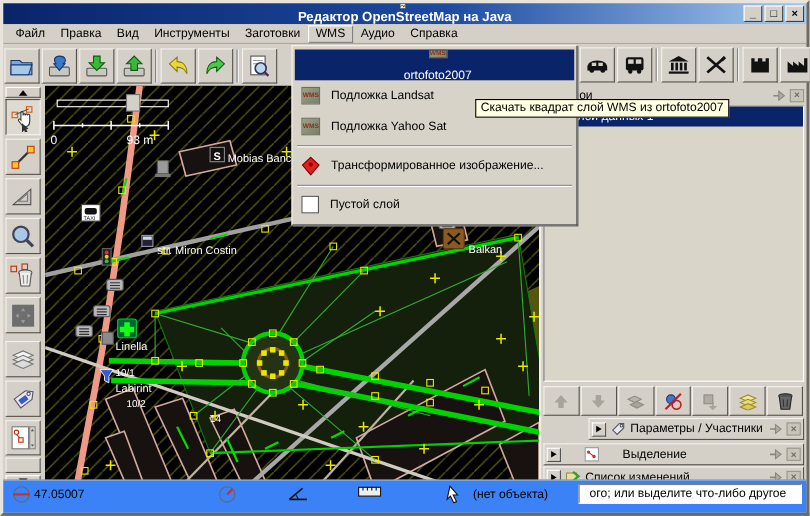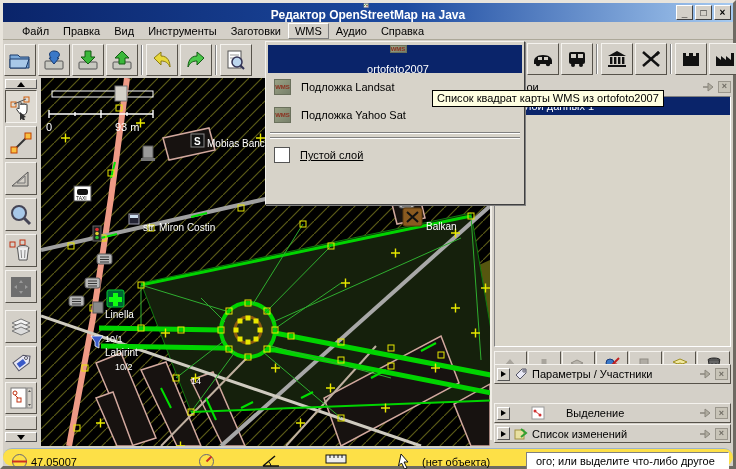--- a/index.html
+++ b/index.html
@@ -14,21 +14,21 @@
               display:flex; align-items:center; padding:0 3px;flex-direction:column; }
   .title-icon { width:15px; height:14px; margin-right:4px; }
   .title-text { color:#fff; font-weight:bold; font-size:12px; white-space:nowrap; }
   .winbtns { position:absolute; right:2px; top:2px; display:flex; gap:2px; }
   .winbtn { width:17px; height:15px; background:#d4d0c8; border:1px solid;
             border-color:#fff #404040 #404040 #fff; font-size:10px; font-weight:bold;
             display:flex; align-items:center; justify-content:center; line-height:1; }
 
   
   .menubar { position:absolute; left:0; top:19px; right:0; height:18px; background:#d4d0c8;
-             display:flex; align-items:center; padding-left:12px; border-bottom:1px solid #aca899;}
+             display:flex; align-items:center; padding-left:4px; border-bottom:1px solid #aca899;}
   .menu-item { padding:2px 7px; white-space:nowrap; }
   .menu-item.raised { border:1px solid; border-color:#fff #808080 #808080 #fff; padding:1px 6px; }
 
   
   .toolbar { position:absolute; left:0; top:38px; right:0; height:37px; background:#d4d0c8;
              display:flex; align-items:center; }
   .tbtn { width:32px; height:32px; margin:0 1px; background:#d4d0c8; border:1px solid;
           border-color:#f4f2ee #56524a #56524a #f4f2ee; display:flex; align-items:center; justify-content:center; }
   .tsep { width:2px; height:30px; margin:0 2px; border-left:1px solid #808080; border-right:1px solid #fff; }
   .tb-right { position:absolute; left:489px; top:2px; display:flex; align-items:center; }
@@ -64,22 +64,22 @@
   .expbtn { width:13px; height:13px; background:#d4d0c8; border:1px solid; border-color:#fff #555 #555 #fff;
             display:flex; align-items:center; justify-content:center; }
   .tri-right { width:0; height:0; border-top:3px solid transparent; border-bottom:3px solid transparent; border-left:5px solid #000; }
 
   .minicon { width:14px; height:14px; display:inline-flex; align-items:center; justify-content:center; }
   .pin-close { margin-left:auto; display:flex; gap:3px; align-items:center; }
   .mini-x { width:13px; height:12px; background:#c8c4b8; border:1px solid #9a968c; color:#6e6a62;
             font-size:9px; font-weight:bold; display:flex; align-items:center; justify-content:center; line-height:1; }
 
   
-  .statusbar { position:absolute; left:0; right:0; bottom:0; height:18px; background:#fde047;
-               border-top:1px solid #9ab2cc;border-radius:12px; }
+  .statusbar { position:absolute; left:0; right:0; bottom:0; height:30px; background:#3b82f6;
+               border-top:1px solid #9ab2cc; }
   .sseg { position:absolute; top:4px; display:flex; align-items:center; gap:3px; font-size:11px; }
   .helpfield { position:absolute; right:4px; top:3px; left:523px; height:18px; background:#fff;
                border:1px solid; border-color:#808080 #fff #fff #808080; padding:1px 9px;
                white-space:nowrap; overflow:hidden; line-height:14px; }
 
   
   .popup { position:absolute; left:262px; top:38px; width:260px; height:164px; background:#d7d3c9;
            border:1px solid; border-color:#f4f2ee #404040 #404040 #f4f2ee; box-shadow:1px 1px 0 #808080;
            z-index:50; padding:3px 2px; }
   .menu-row { height:28px; display:flex; align-items:center; padding-left:6px; gap:10px; }
@@ -584,21 +584,21 @@
       <div class="lbtn">
         <svg width="16" height="18" viewBox="0 0 16 18">
           <ellipse cx="8" cy="4" rx="6" ry="2" fill="#555" stroke="#222"></ellipse>
           <path d="M2.5 5 l1.5 11 h8 l1.5 -11" fill="#666" stroke="#222"></path>
           <line x1="6" y1="7" x2="6.5" y2="14" stroke="#333"></line>
             <line x1="10" y1="7" x2="9.5" y2="14" stroke="#333"></line>
         </svg>
       </div>
     </div>
 
-    <div class="cbar" style="top:286px;">
+    <div class="cbar" style="top:302px;margin-left:41px;">
       <div class="expbtn">
           <div class="tri-right"></div>
         </div>
       <svg class="minicon" viewBox="0 0 14 14">
         <path d="M2 8 L8 2 h4 v4 L6 12 z" fill="#e8e8f4" stroke="#556"></path>
         <circle cx="10" cy="4" r="1.2" fill="#fff" stroke="#556"></circle>
       </svg>
       <span>Параметры / Участники</span>
       <div class="pin-close">
         <svg width="13" height="12" viewBox="0 0 13 12">
@@ -672,21 +672,21 @@
         <path d="M2 13 L14 3 M2 13 H18" stroke="#111" stroke-width="1.5" fill="none"></path>
         <path d="M10 13 A8 8 0 0 0 8 9" stroke="#111" fill="none"></path>
       </svg>
     </div>
     <div class="sseg" style="left:322px;">
       <svg width="22" height="11" viewBox="0 0 22 11">
         <rect x="1" y="2" width="20" height="8" fill="#eee" stroke="#111"></rect>
         <path d="M5 2 v3 M9 2 v3 M13 2 v3 M17 2 v3" stroke="#111"></path>
       </svg>
     </div>
-    <div class="sseg" style="left:392px;gap:11px;">
+    <div class="sseg" style="left:400px;gap:11px;">
       <svg width="16" height="17" viewBox="0 0 16 17">
         <path d="M6 1 l7 8 -4 0 3 6 -2.5 1 -3 -6 -3 3 z" fill="#fff" stroke="#111"></path>
       </svg>
       <span>(нет объекта)</span>
     </div>
     <div class="helpfield">ого; или выделите что-либо другое</div>
   </div>
 
   <div class="popup">
     <div class="menu-row sel">
@@ -695,22 +695,29 @@
     </div>
     <div class="menu-row">
       <span class="wms-ic">WMS</span>
       <span>Подложка Landsat</span>
     </div>
     <div class="menu-row">
       <span class="wms-ic">WMS</span>
       <span>Подложка Yahoo Sat</span>
     </div>
     <div class="msep"></div>
+    <div class="menu-row">
+      <svg width="17" height="18" viewBox="0 0 17 18">
+        <path d="M8.5 1 L16 8 L8.5 17 L1 8 z" fill="#e02020" stroke="#700"></path>
+        <circle cx="8.5" cy="7.5" r="2" fill="#900"></circle>
+      </svg>
+      <span>Трансформированное изображение...</span>
+    </div>
     <div class="msep"></div>
-    <div class="menu-row" style="height:26px;text-decoration:underline;">
+    <div class="menu-row" style="height:26px;">
       <span class="empty-ic"></span>
       <span>Пустой слой</span>
     </div>
   </div>
 
-  <div class="tooltip">Список квадрат карты WMS из ortofoto2007</div>
+  <div class="tooltip">Скачать квадрат слой WMS из ortofoto2007</div>
 
 </div>
 
 </body></html>

